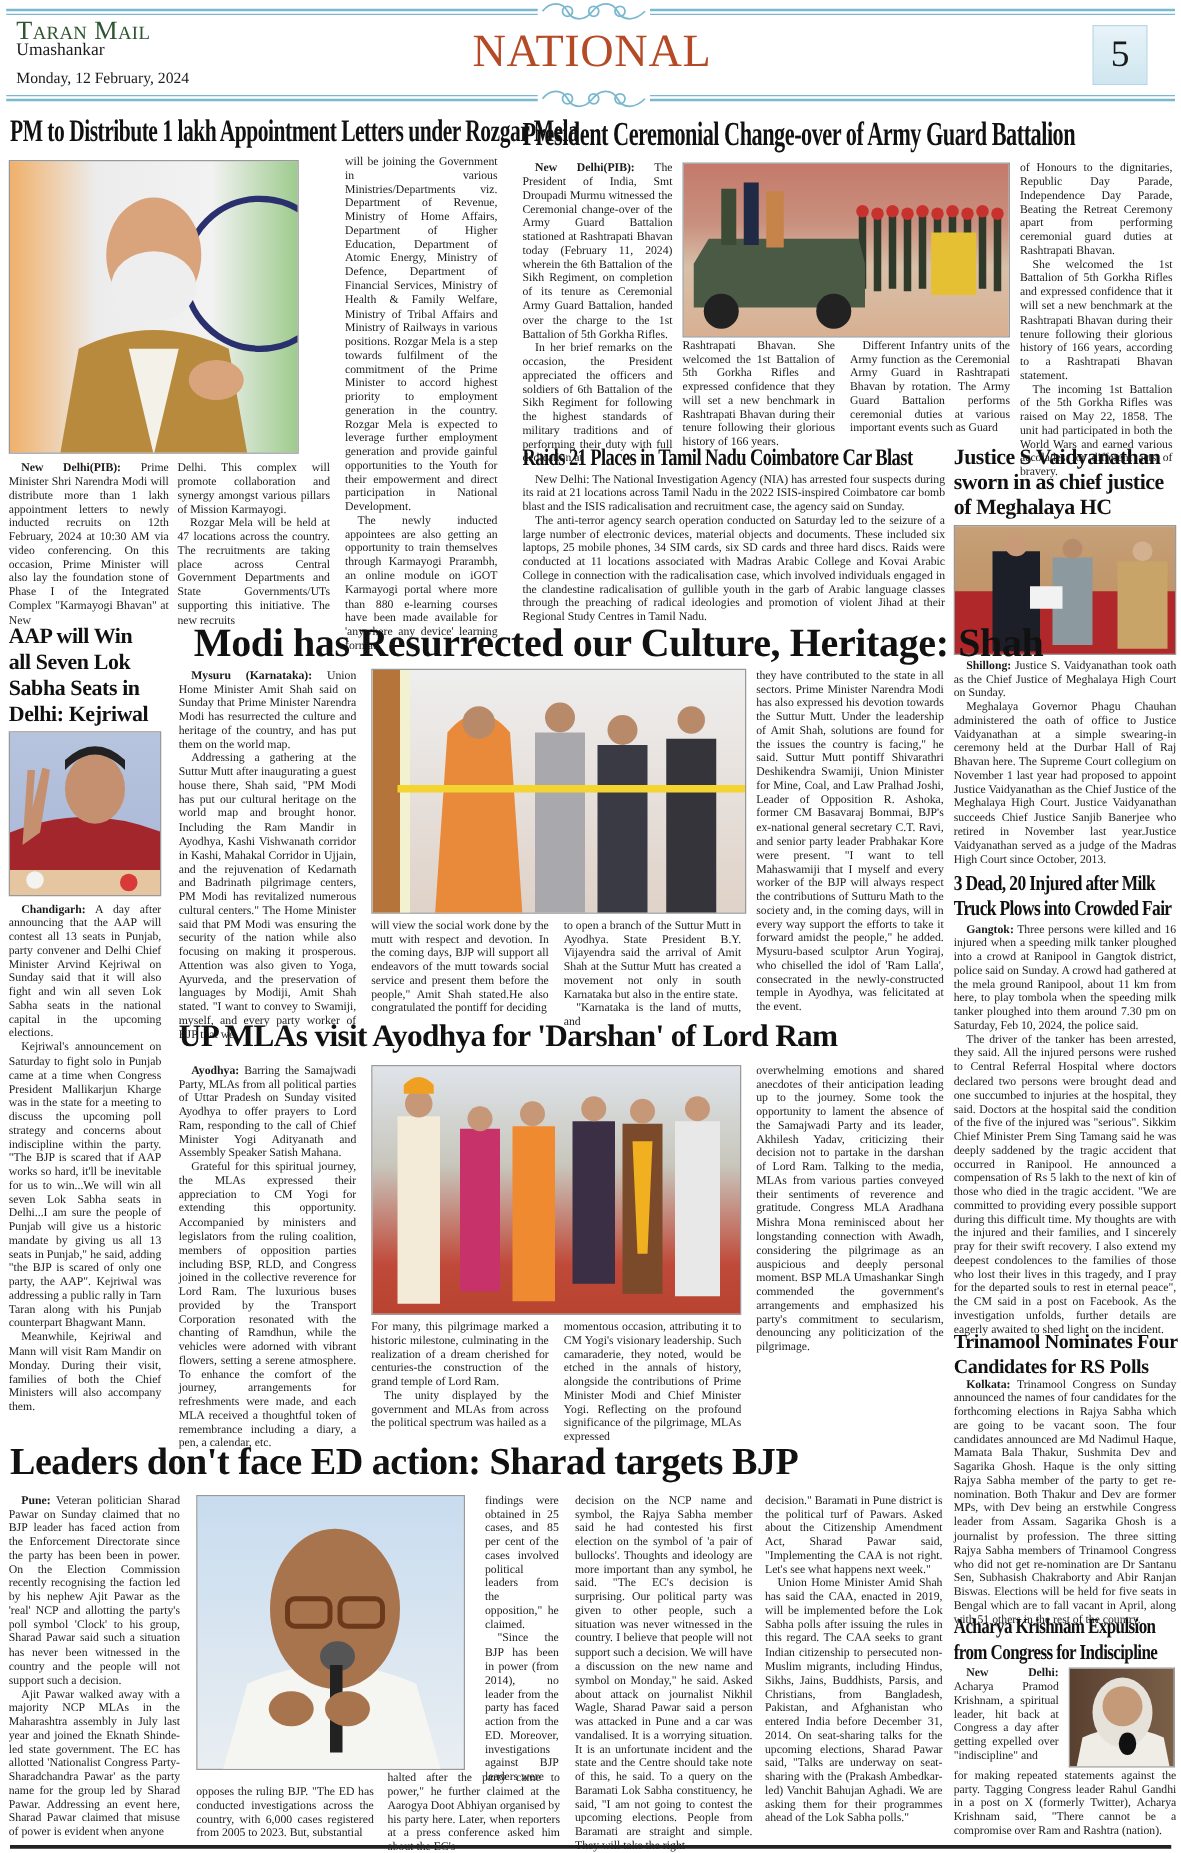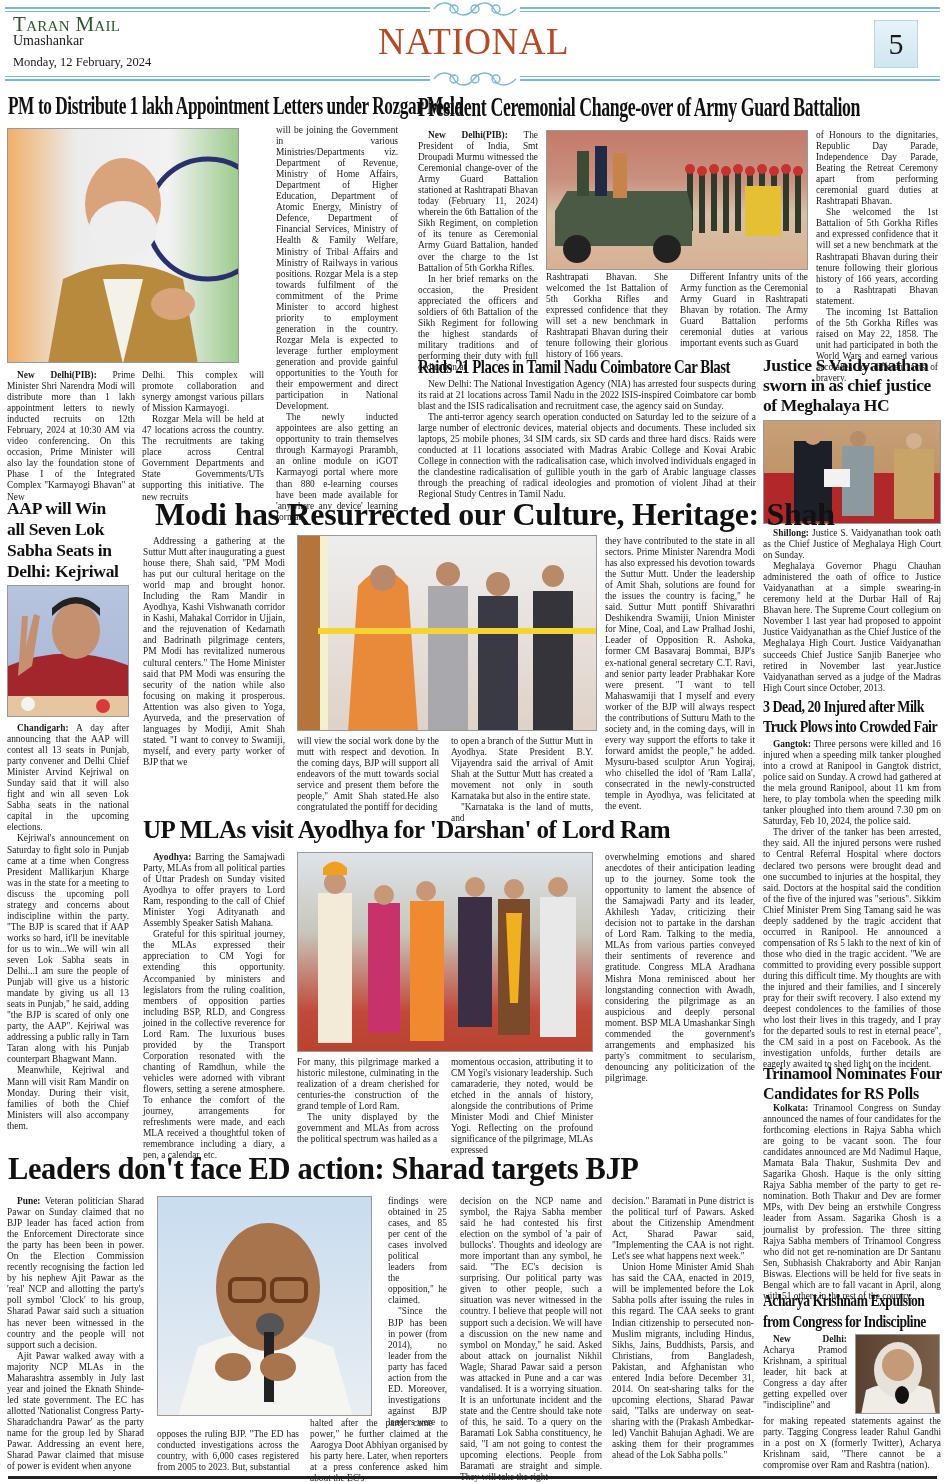--- a/index.html
+++ b/index.html
@@ -171,20 +171,21 @@
     </svg>
 </div>
 <div class="abs txt" style="left:7px;top:723px;width:122px">
     <p><span class="dl">Chandigarh:</span> <span>A day after announcing that the AAP will contest all 13 seats in Punjab, party convener and Delhi Chief Minister Arvind Kejriwal on Sunday said that it will also fight and win all seven Lok Sabha seats in the national capital in the upcoming elections.</span></p>
     <p>Kejriwal's announcement on Saturday to fight solo in Punjab came at a time when Congress President Mallikarjun Kharge was in the state for a meeting to discuss the upcoming poll strategy and concerns about indiscipline within the party. "The BJP is scared that if AAP works so hard, it'll be inevitable for us to win...We will win all seven Lok Sabha seats in Delhi...I am sure the people of Punjab will give us a historic mandate by giving us all 13 seats in Punjab," he said, adding "the BJP is scared of only one party, the AAP". Kejriwal was addressing a public rally in Tarn Taran along with his Punjab counterpart Bhagwant Mann.</p>
     <p>Meanwhile, Kejriwal and Mann will visit Ram Mandir on Monday. During their visit, families of both the Chief Ministers will also accompany them.</p>
   </div>
 
 <div class="abs hl" style="left:155px;top:496px;font-size:32px;letter-spacing:-0.3px">Modi has Resurrected our Culture, Heritage: Shah</div>
 <div class="abs txt" style="left:143px;top:536px;width:142px">
+    <p><span class="dl">Mysuru (Karnataka):</span> <span>Union Home Minister Amit Shah said on Sunday that Prime Minister Narendra Modi has resurrected the culture and heritage of the country, and has put them on the world map.</span></p>
     <p>Addressing a gathering at the Suttur Mutt after inaugurating a guest house there, Shah said, "PM Modi has put our cultural heritage on the world map and brought honor. Including the Ram Mandir in Ayodhya, Kashi Vishwanath corridor in Kashi, Mahakal Corridor in Ujjain, and the rejuvenation of Kedarnath and Badrinath pilgrimage centers, PM Modi has revitalized numerous cultural centers." The Home Minister said that PM Modi was ensuring the security of the nation while also focusing on making it prosperous. Attention was also given to Yoga, Ayurveda, and the preservation of languages by Modiji, Amit Shah stated. "I want to convey to Swamiji, myself, and every party worker of BJP that we</p>
   </div>
 <div class="photo" style="left:297px;top:535px;width:300px;height:196px;background:linear-gradient(#eee,#dfd2c8)">
   <svg width="300" height="196" viewBox="0 0 300 196">
       <rect x="0" y="0" width="22" height="196" fill="#b5743a"></rect>
       <rect x="22" y="0" width="8" height="196" fill="#f2f2d0"></rect>
       <path d="M50 196 L60 50 Q85 20 110 50 L120 196 Z" fill="#e88a3a"></path>
       <circle cx="85" cy="42" r="13" fill="#b98a6a"></circle>
       <rect x="130" y="50" width="40" height="146" fill="#a9a9ad"></rect>
       <circle cx="150" cy="38" r="12" fill="#b98a6a"></circle>

